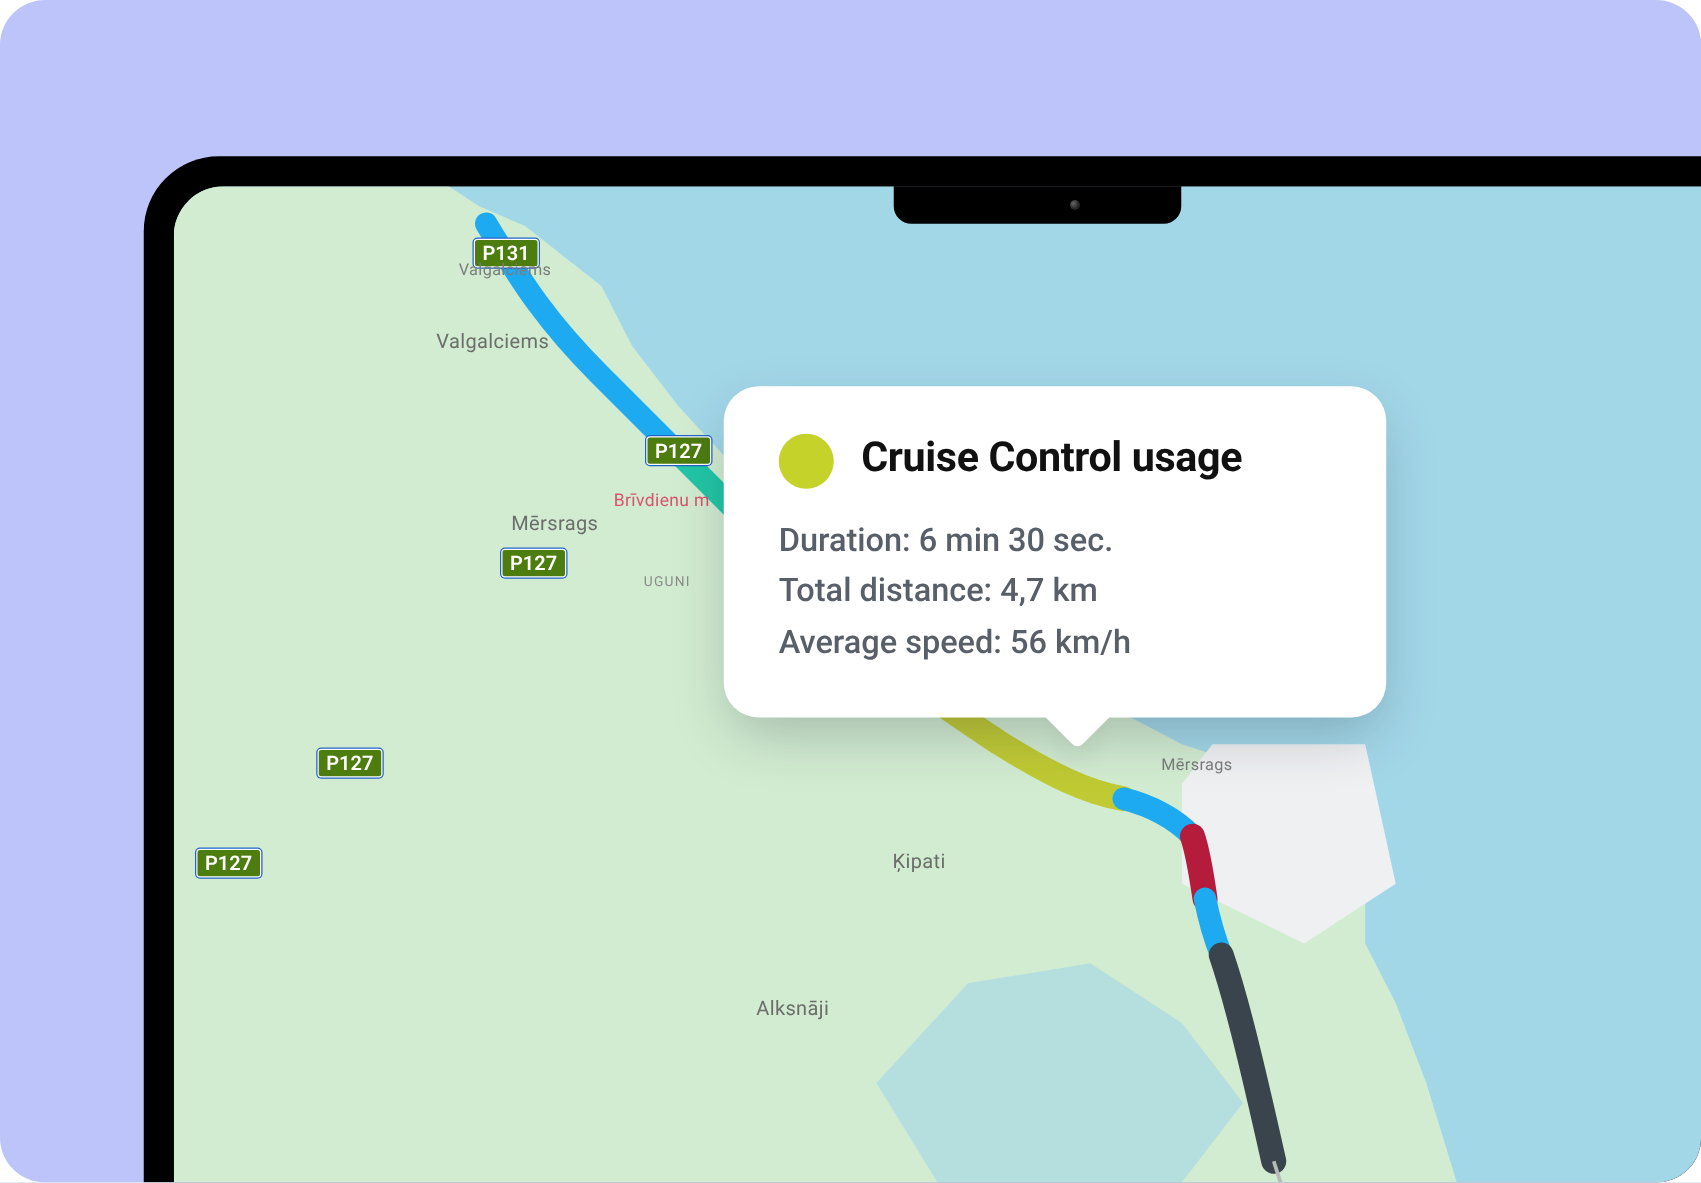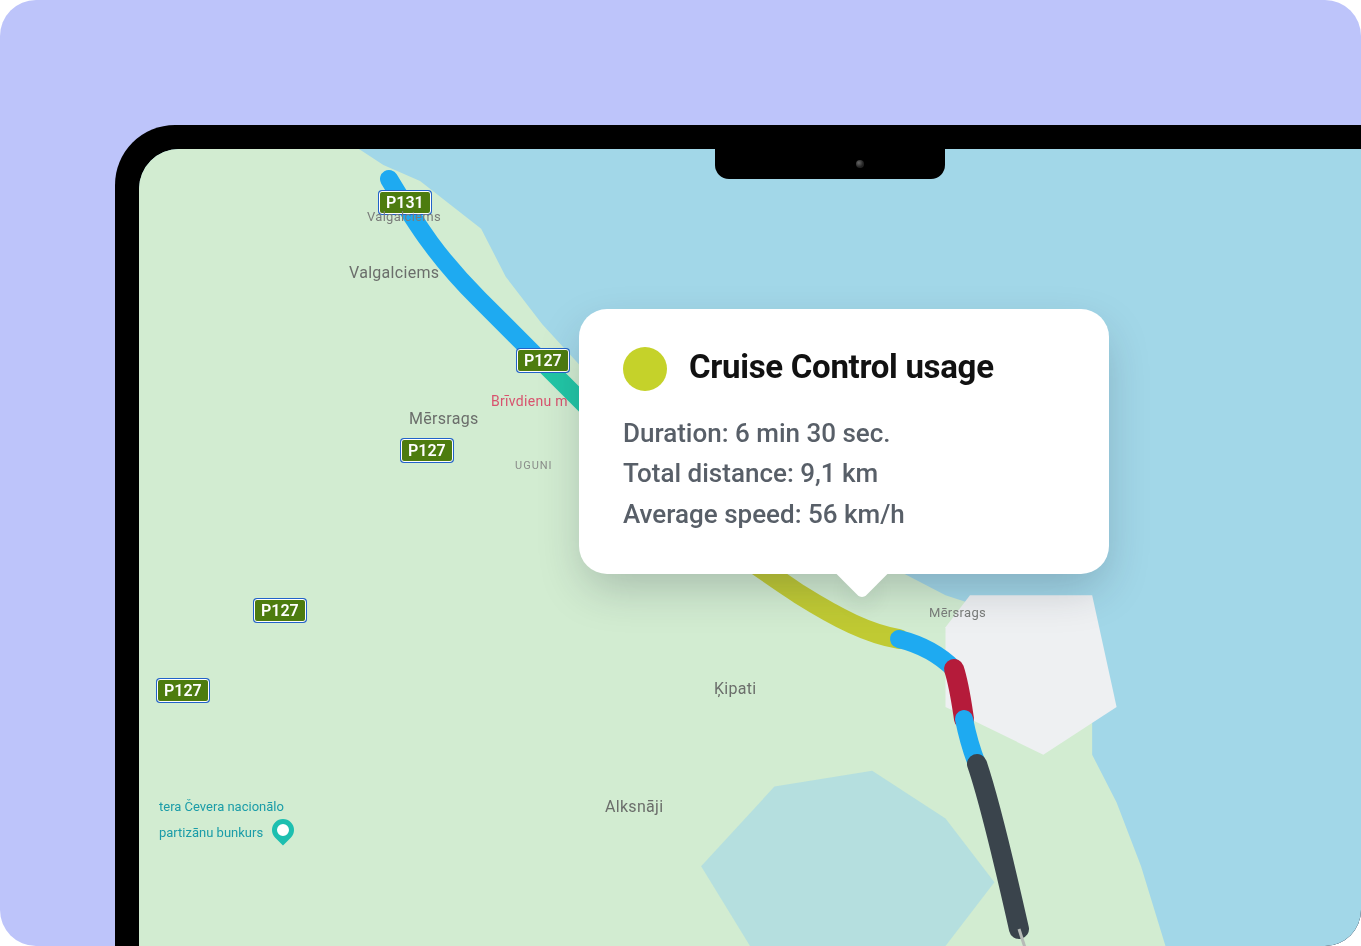--- a/index.html
+++ b/index.html
@@ -214,38 +214,33 @@
 
         <div class="place-label place-small" style="top:60px;left:228px">Valgalciems</div>
         <div class="place-label" style="top:114px;left:210px">Valgalciems</div>
         <div class="place-label" style="top:260px;left:270px">Mērsrags</div>
         <div class="place-label place-red" style="top:244px;left:352px">Brīvdienu m</div>
         <div class="place-label place-tiny" style="top:310px;left:376px">UGUNI</div>
         <div class="place-label" style="top:530px;left:575px">Ķipati</div>
         <div class="place-label place-small" style="top:456px;left:790px">Mērsrags</div>
         <div class="place-label" style="top:648px;left:466px">Alksnāji</div>
 
-        <div class="poi-label" style="top:650px;left:20px;">
-          <span>tera Čevera nacionālo</span><br>
-          <span>partizānu bunkurs</span>
-          <span class="poi-pin" style="margin-left:6px"></span>
-        </div>
 
         <div class="tooltip">
           <div class="tt-header">
             <div class="tt-dot"></div>
             <div class="tt-title">Cruise Control usage</div>
           </div>
           <div class="tt-line">
             <span class="k">Duration:</span>
             <span class="v">6 min 30 sec.</span>
           </div>
           <div class="tt-line">
             <span class="k">Total distance:</span>
-            <span class="v">9,1 km</span>
+            <span class="v">4,7 km</span>
           </div>
           <div class="tt-line">
             <span class="k">Average speed:</span>
             <span class="v">56 km/h</span>
           </div>
         </div>
 
       </div>
     </div>
   </div>

